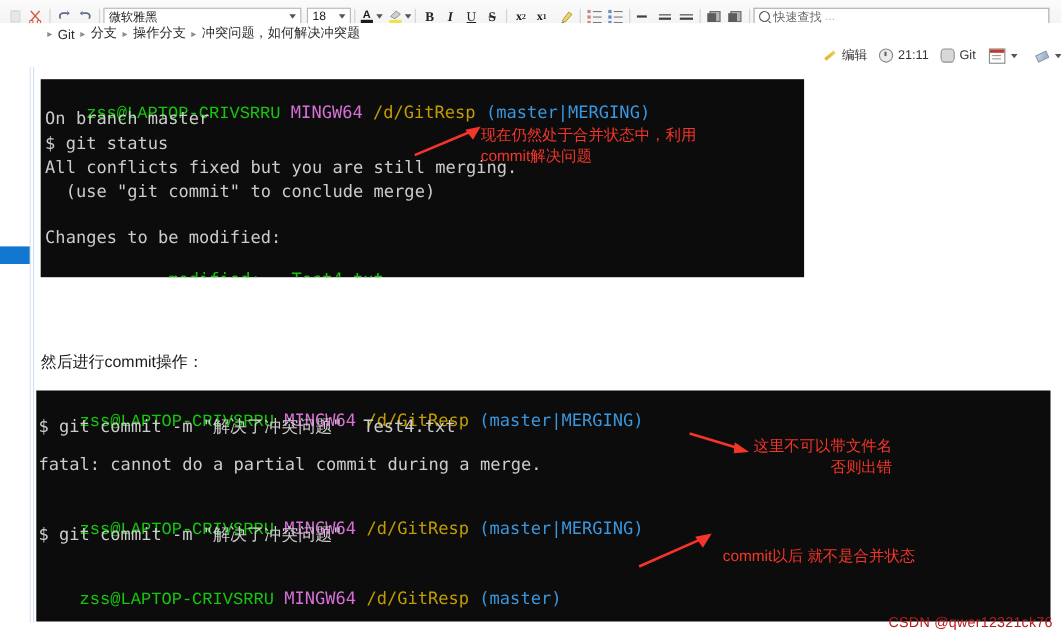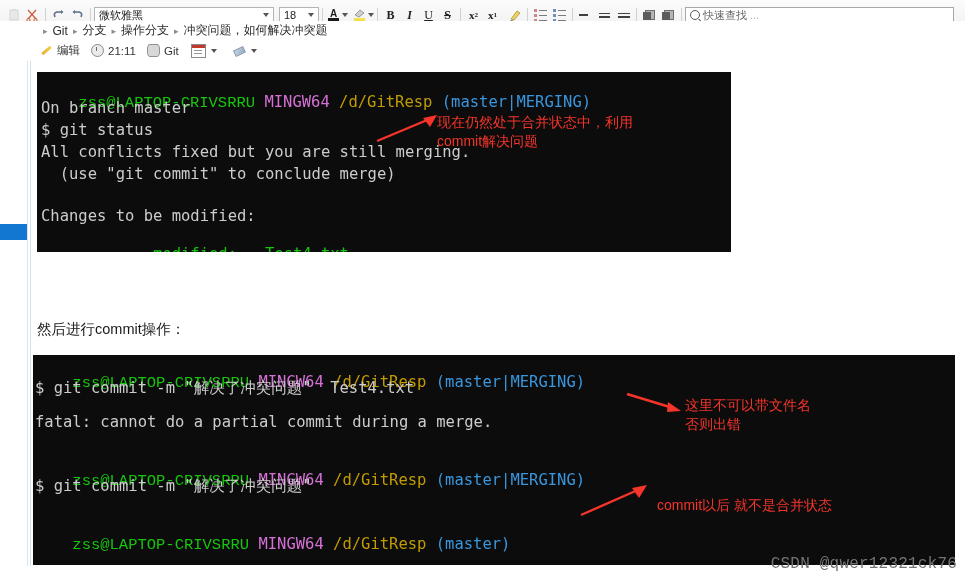--- a/index.html
+++ b/index.html
@@ -167,20 +167,21 @@
   .meta-row {
     position: absolute;
     left: 0; top: 40px;
     width: 965px; height: 21px;
     background: #ffffff;
     display: flex;
     align-items: center;
     font-size: 11.5px;
     color: #333;
     gap: 4px;
+    justify-content: flex-end;
   }
   .pencil-icon {
     width: 13px; height: 13px;
     position: relative;
     flex: none;
   }
   .pencil-icon::before {
     content: "";
     position: absolute;
     left: 1px; top: 5px;
@@ -301,42 +302,42 @@
   .annot {
     position: absolute;
     color: #f5352a;
     font-family: "Liberation Sans", sans-serif;
     font-size: 14px;
     line-height: 19px;
     white-space: pre-line;
     font-weight: 500;
   }
   .annot-1 { left: 437px; top: 113px; }
-  .annot-2 { left: 685px; top: 396px; }
+  .annot-2 { left: 685px; top: 396px; text-align: right; }
   .annot-3 { left: 657px; top: 496px; font-size: 14px; }
 
   
   .arrow { position: absolute; }
 
   
   .body-text {
     position: absolute;
     font-family: "Liberation Sans", sans-serif;
     font-size: 14.5px;
     color: #1a1a1a;
   }
   .bt-1 { left: 37px; top: 320px; }
 
   
   .watermark {
     position: absolute;
     right: 8px; bottom: 3px;
-    font-family: Liberation Mono, monospace;
-    font-size: 16px;
-    color: #737373;
+    font-family: Liberation Sans, sans-serif;
+    font-size: 13px;
+    color: #b91c1c;
     letter-spacing: 0.2px;
   }
 
   
   .bottom-strip {
     position: absolute;
     left: 0; top: 566px;
     width: 965px; height: 10px;
     background: #ffffff;
   }

